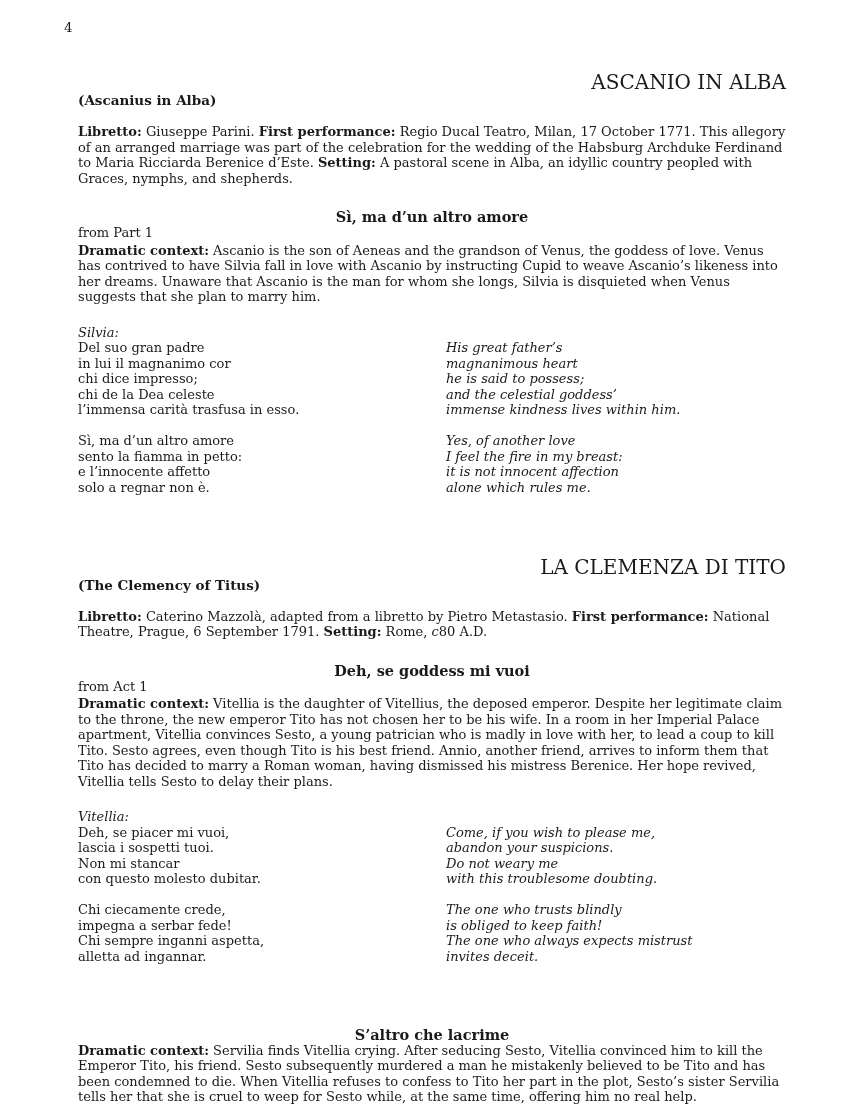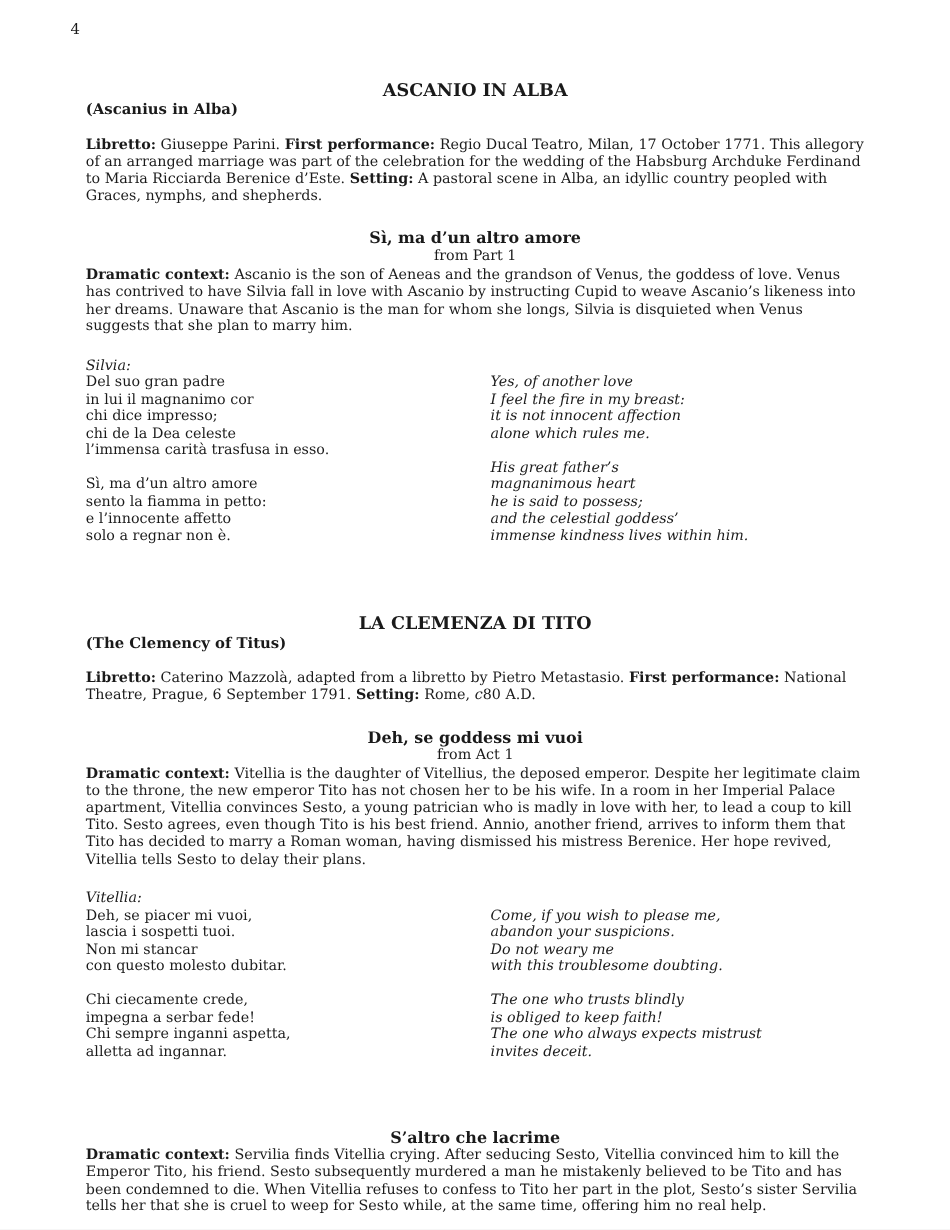--- a/index.html
+++ b/index.html
@@ -19,23 +19,23 @@
   .pagenum {
     position: absolute;
     top: 20px;
     left: 64px;
     font-size: 13.5px;
   }
   .content {
     padding: 72px 78px 0 78px;
   }
   .work-title {
-    text-align: center;
-    font-weight: bold;
-    font-size: 16px;
+    text-align: right;
+    font-weight: normal;
+    font-size: 20px;
     line-height: 20px;
     margin: 0;
   }
   .work-subtitle {
     font-weight: bold;
     font-size: 13.5px;
     line-height: 16px;
     margin: 0;
   }
   .info, .context {
@@ -46,21 +46,21 @@
   .b { font-weight: bold; }
   .i { font-style: italic; }
   .aria-title {
     text-align: center;
     font-weight: bold;
     font-size: 14.5px;
     line-height: 17px;
     margin: 0;
   }
   .aria-source {
-    text-align: center;
+    text-align: left;
     margin: 0 0 2px 0;
   }
   .aria-head { margin-top: 22px; }
   .verse {
     display: flex;
     margin-top: 20px;
   }
   .verse-left { width: 368px; flex: 0 0 368px; }
   .verse-right { flex: 1; font-style: italic; }
   .char-line { height: 15.5px; font-style: italic; }
@@ -98,29 +98,29 @@
 chi dice impresso;
 chi de la Dea celeste
 l’immensa carità trasfusa in esso.</div>
           <div class="stanza">Sì, ma d’un altro amore
 sento la fiamma in petto:
 e l’innocente affetto
 solo a regnar non è.</div>
         </div>
         <div class="verse-right">
           <div class="char-line"></div>
-          <div class="stanza">Yes, of another love
-I feel the fire in my breast:
-it is not innocent affection
-alone which rules me.</div>
           <div class="stanza">His great father’s
 magnanimous heart
 he is said to possess;
 and the celestial goddess’
 immense kindness lives within him.</div>
+          <div class="stanza">Yes, of another love
+I feel the fire in my breast:
+it is not innocent affection
+alone which rules me.</div>
         </div>
       </div>
     </section>
 
     <section class="work-2">
       <h1 class="work-title">LA CLEMENZA DI TITO</h1>
       <div class="work-subtitle">(The Clemency of Titus)</div>
       <p class="info"><span class="b">Libretto:</span><span> Caterino Mazzolà, adapted from a libretto by Pietro Metastasio. </span><span class="b">First performance:</span><span> National Theatre, Prague, 6 September 1791. </span><span class="b">Setting:</span><span> Rome, </span><span class="i">c</span><span>80 A.D.</span></p>
 
       <div class="aria-head">

